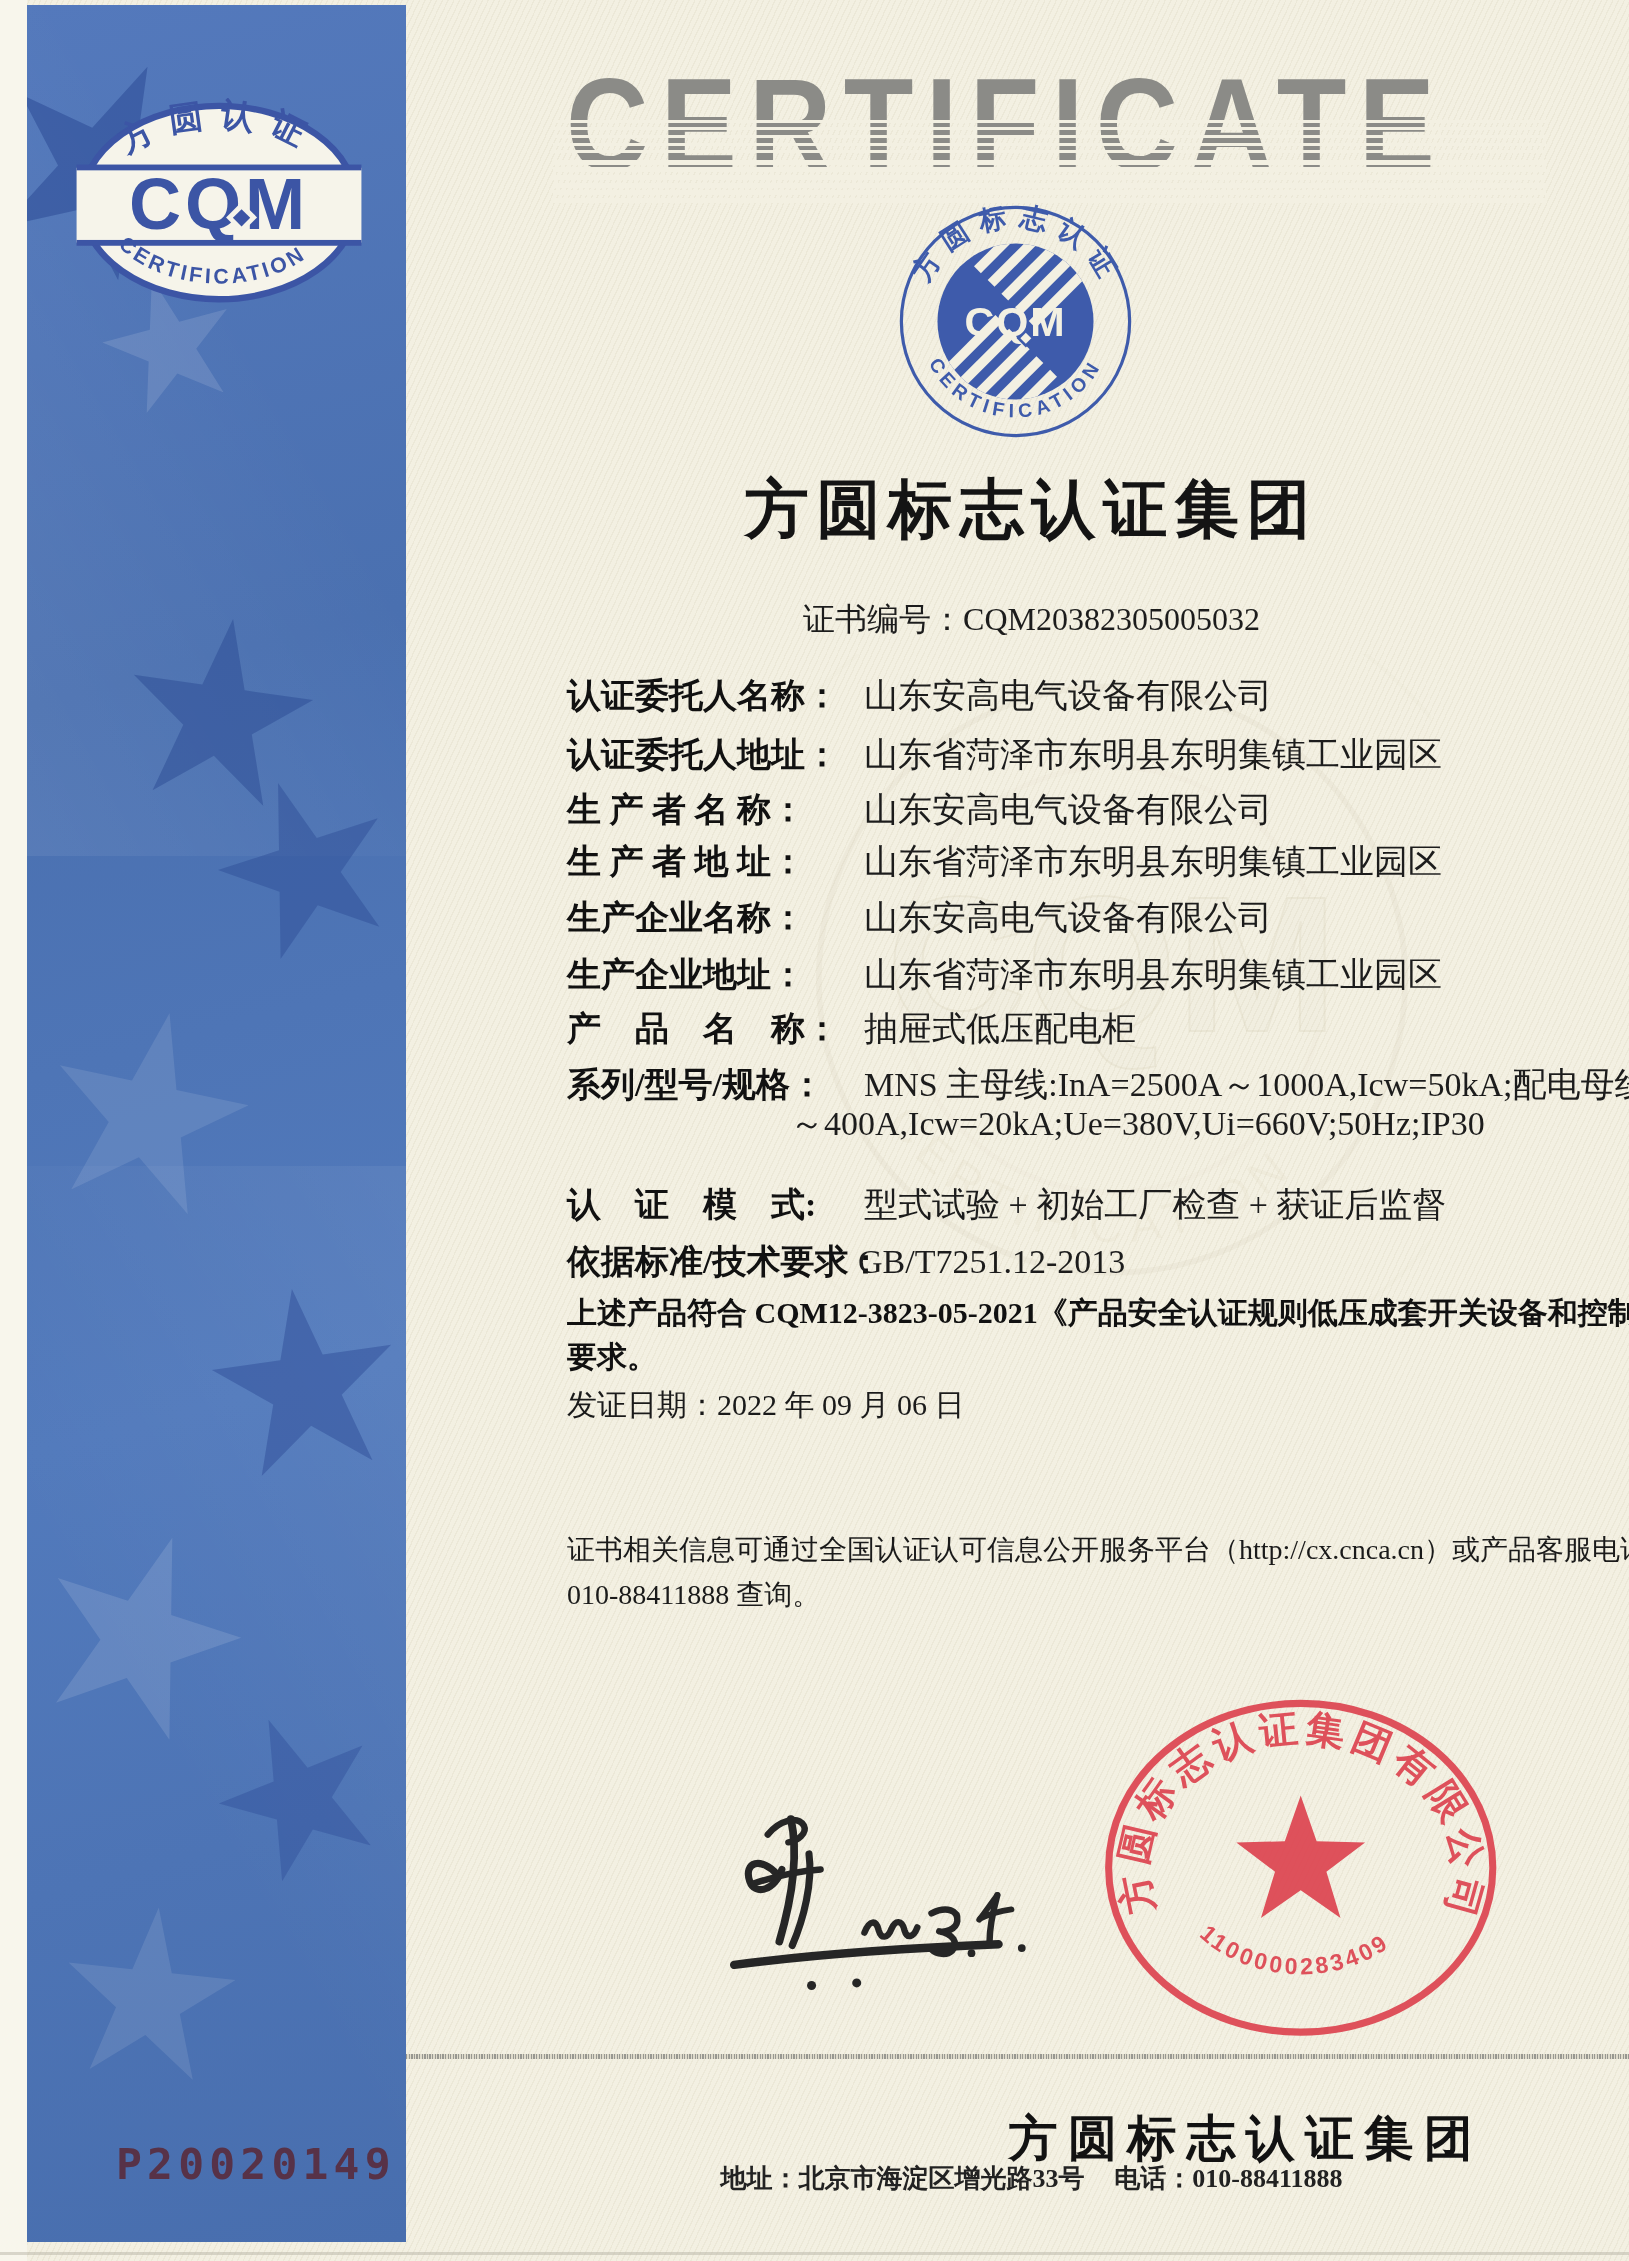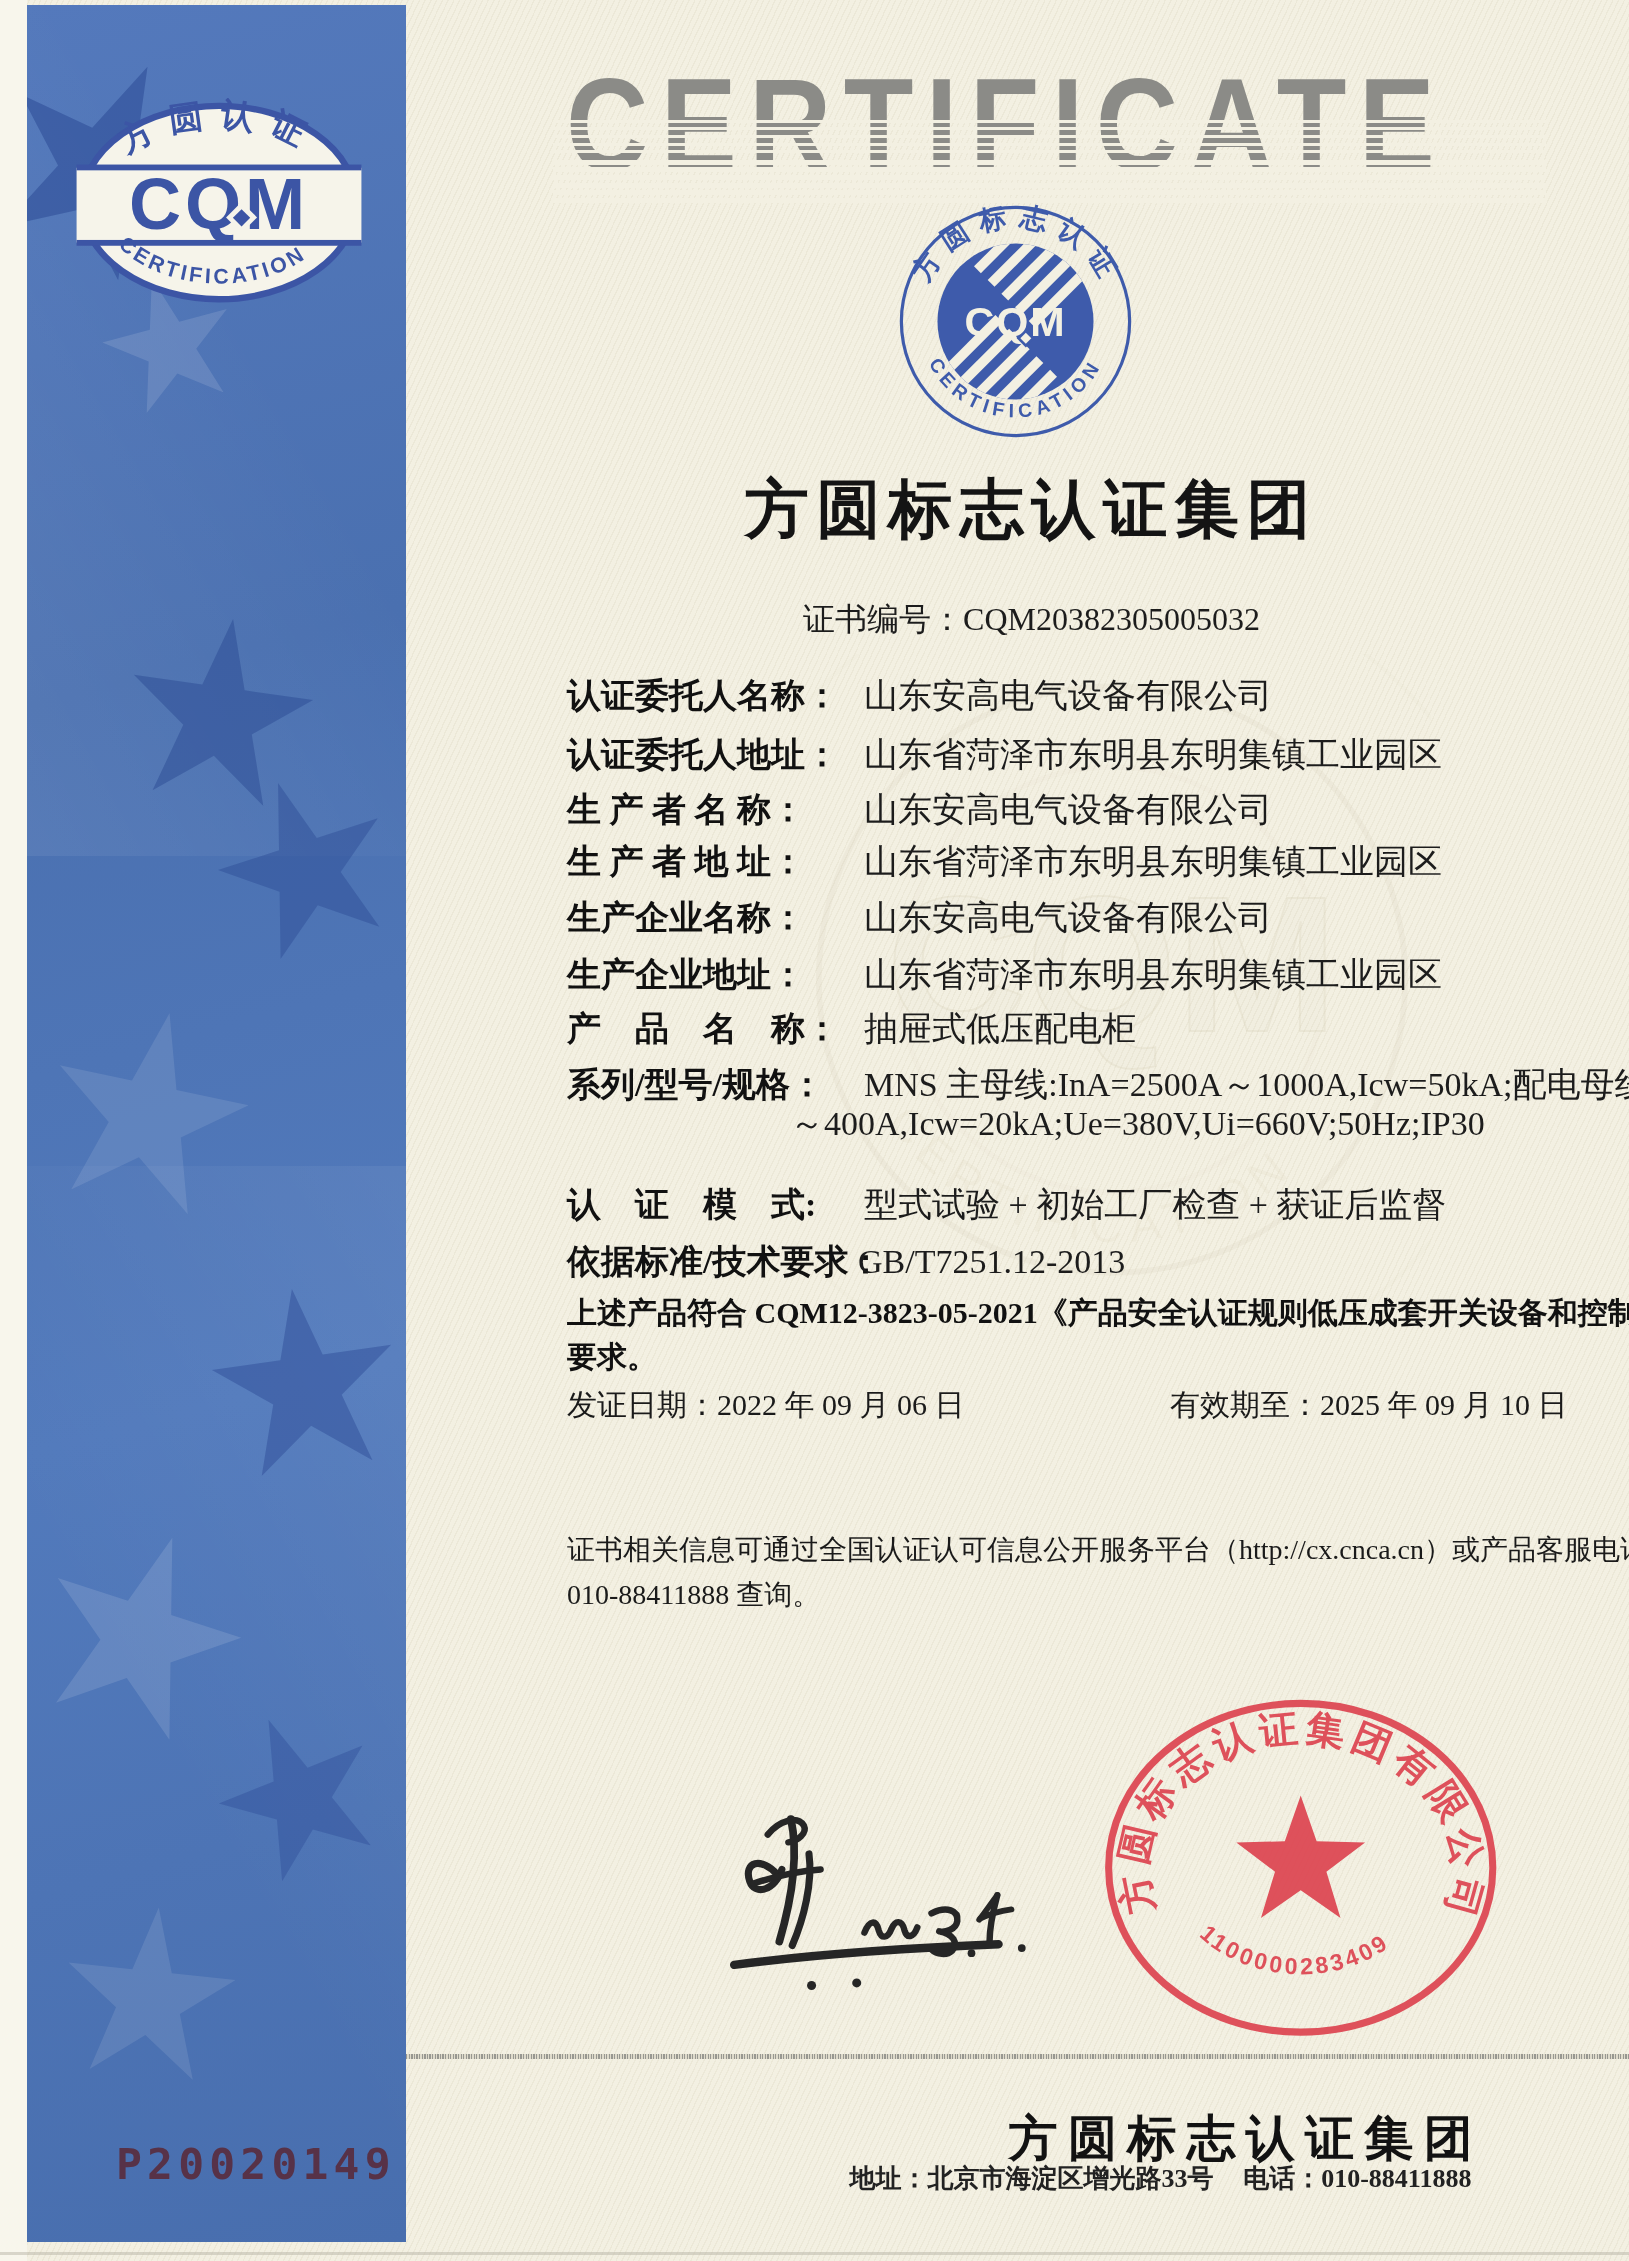--- a/index.html
+++ b/index.html
@@ -28,21 +28,21 @@
   .row{position:absolute;left:0;width:1630px;font-size:34px;line-height:40px;white-space:nowrap;}
   .row .lbl{position:absolute;left:567px;font-weight:700;color:#111;}
   .row .val{position:absolute;left:864px;color:#1c1c1c;}
   .specline2{position:absolute;left:790px;top:1101px;font-size:34px;white-space:nowrap;color:#1c1c1c;}
   .stmt{position:absolute;left:567px;font-size:30px;font-weight:700;color:#111;white-space:nowrap;}
   .plain{position:absolute;font-size:30px;color:#1a1a1a;white-space:nowrap;}
   .microline{position:absolute;left:406px;top:2054px;width:1224px;height:4.5px;opacity:.9;
         background:repeating-linear-gradient(90deg,#8e8e88 0 1.3px,#ddd9c9 1.3px 2.6px);}
   .footer-org{position:absolute;left:580px;top:2106px;width:903px;text-align:right;
         font-size:49px;font-weight:900;letter-spacing:10.3px;color:#121212;}
-  .footer-addr{position:absolute;left:580px;top:2161px;width:903px;text-align:right;
+  .footer-addr{position:absolute;left:580px;top:2161px;width:903px;text-align:center;
         font-size:26px;font-weight:700;color:#222;}
   .footer-addr span{margin:0 11.6px;}
   .footer-web{position:absolute;left:580px;top:2204px;width:903px;text-align:center;
         font-family:"DejaVu Sans Mono",monospace;font-size:26px;letter-spacing:1.9px;color:#2a2a2a;}
   .bottom-edge{position:absolute;left:0;top:2252px;width:1630px;height:3.2px;background:#b8b4a5;opacity:.5;}
   .stamp{position:absolute;left:1088px;top:1684px;opacity:.92;}
   .signature{position:absolute;left:671px;top:1792px;}
   svg text{user-select:none;}
 </style>
 </head>
@@ -185,21 +185,20 @@
     </div>
   <div class="row" style="top:1242px">
     <span class="lbl">依据标准/技术要求：</span>
     <span class="val" style="left:858px">GB/T7251.12-2013</span>
     </div>
 
   <div class="stmt" style="top:1293px">上述产品符合 CQM12-3823-05-2021《产品安全认证规则低压成套开关设备和控制设备》的</div>
   <div class="stmt" style="top:1337px">要求。</div>
 
   <div class="plain" style="left:567px;top:1385px">发证日期：2022 年 09 月 06 日</div>
-  <div class="plain" style="left:1170px;top:1385px">有效期至：2025 年 09 月 10 日</div>
 
   <div class="plain" style="left:567px;top:1531px;font-size:28px">证书相关信息可通过全国认证认可信息公开服务平台（http://cx.cnca.cn）或产品客服电话</div>
   <div class="plain" style="left:567px;top:1576px;font-size:28px">010-88411888 查询。</div>
 
   <svg class="signature" width="374" height="258" viewBox="0 0 580 400">
     <g fill="none" stroke="#262626" stroke-linecap="round" stroke-linejoin="round">
       <path d="M 165,128 C 140,100 112,108 122,138 C 130,162 162,152 172,120" stroke-width="11"></path>
       <path d="M 186,42 C 196,88 192,150 168,232" stroke-width="12"></path>
       <path d="M 150,66 C 168,44 196,36 206,52 C 212,64 196,76 182,78" stroke-width="10"></path>
       <path d="M 128,142 C 168,128 206,122 232,120" stroke-width="10"></path>

